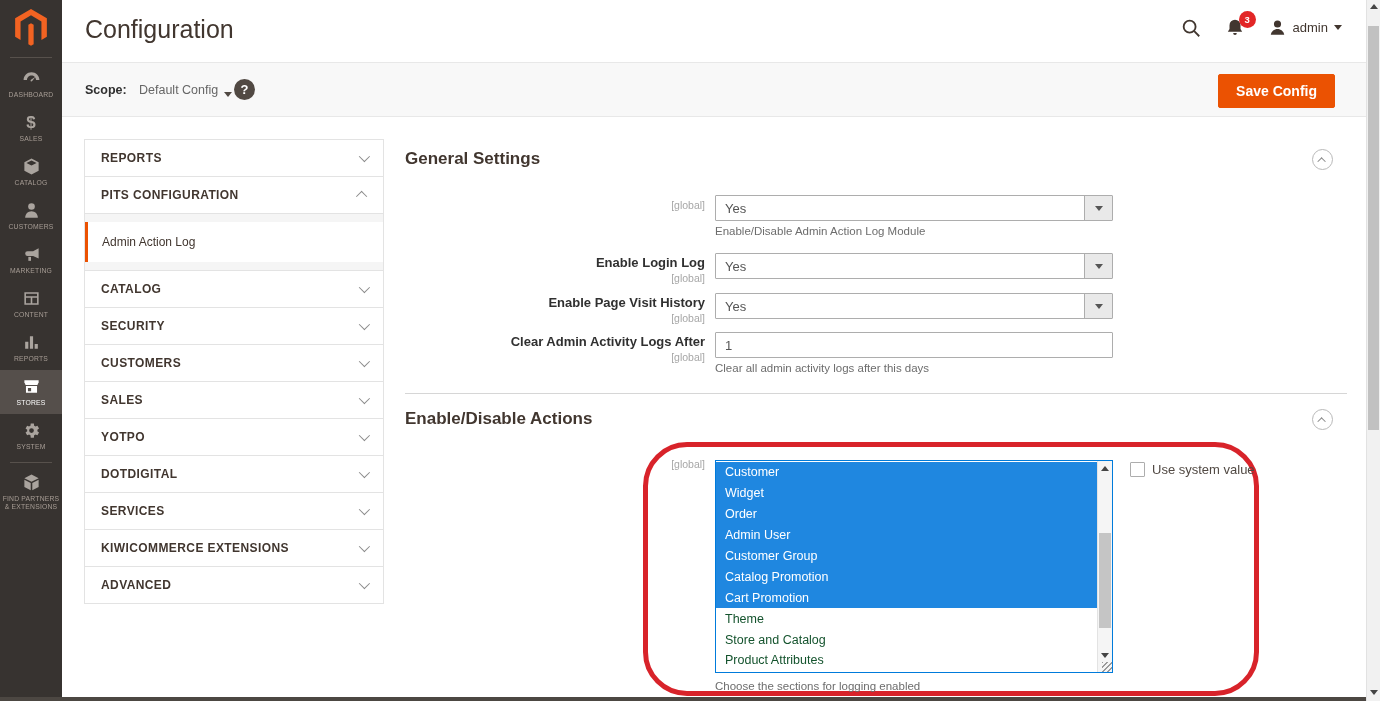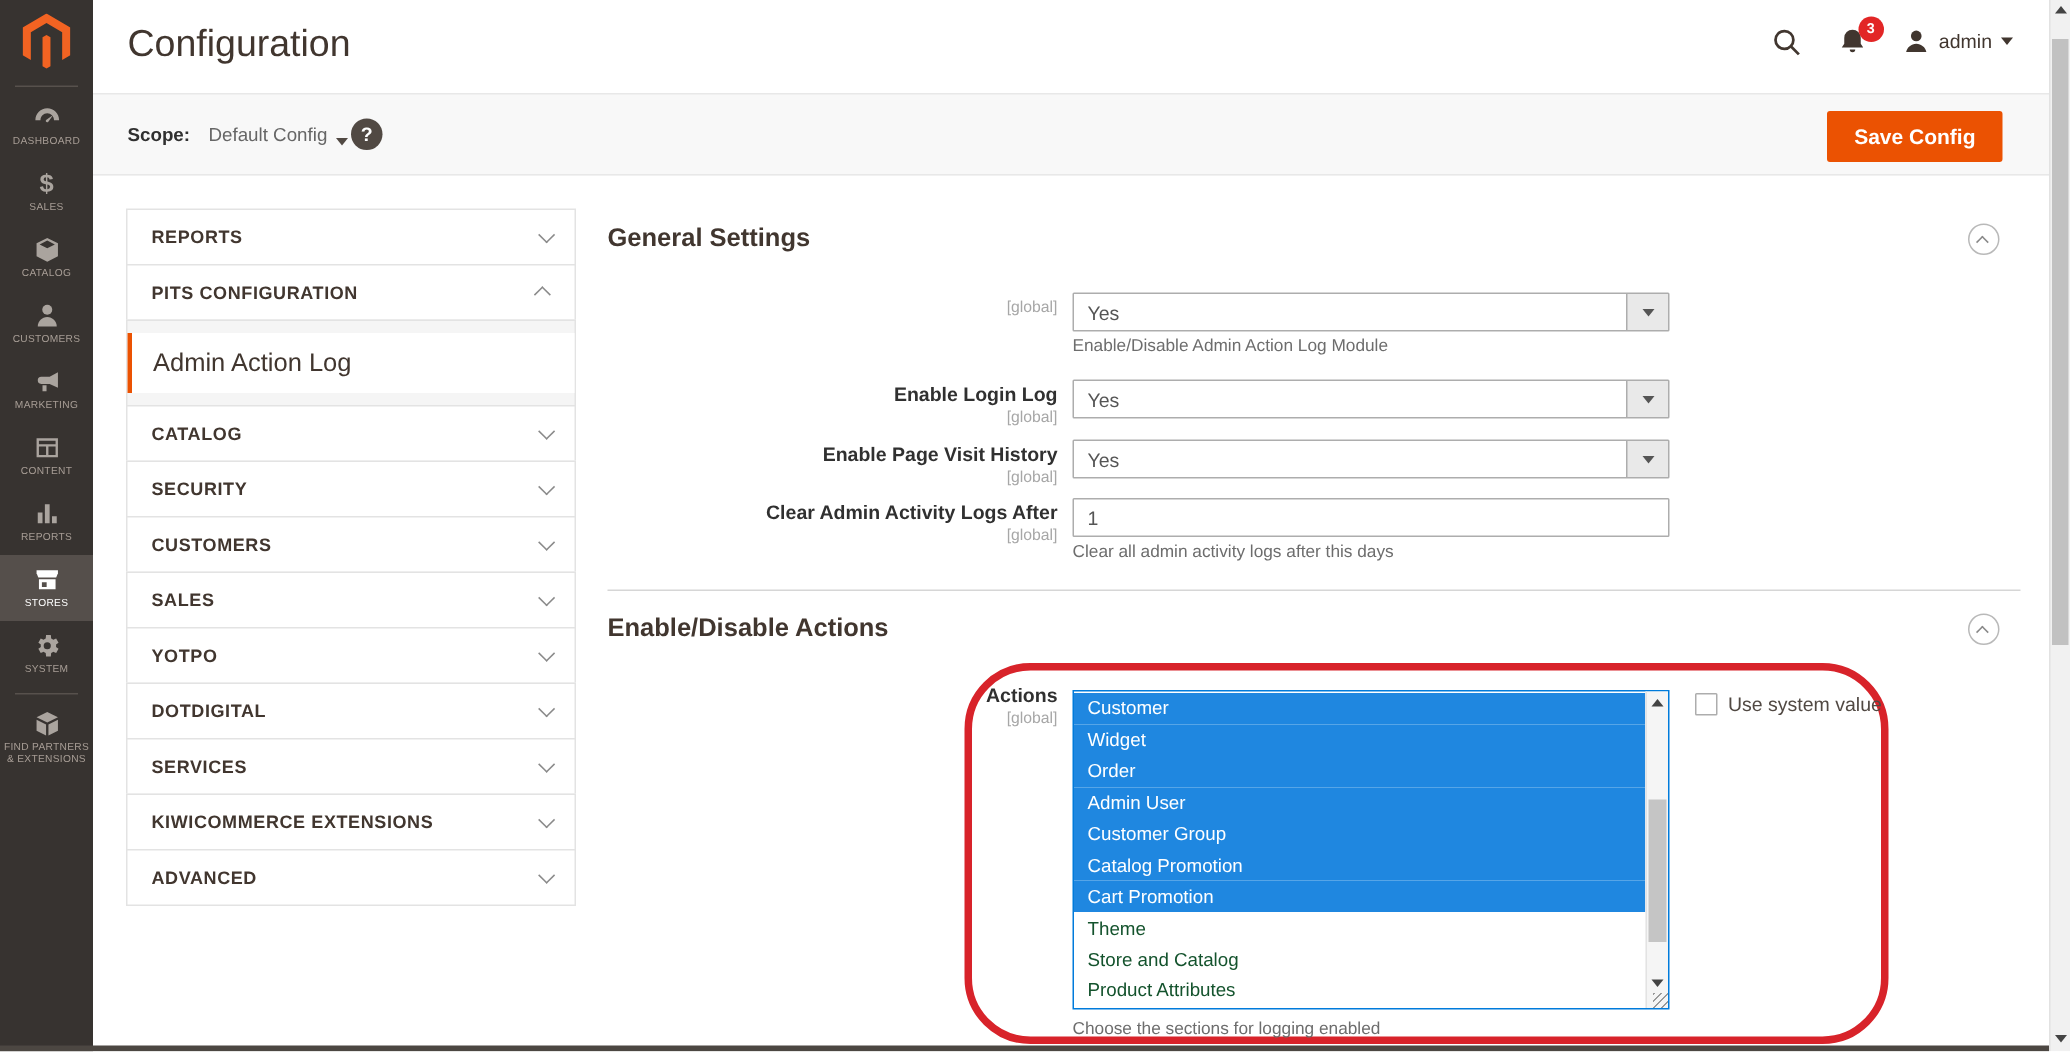--- a/index.html
+++ b/index.html
@@ -56,21 +56,21 @@
   .cfg-sec { height:38px; background:#fff; border:1px solid #e3e3e3; margin-top:-1px;
              display:flex; align-items:center; justify-content:space-between; padding:0 16px; cursor:pointer; }
   .cfg-sec:first-child { margin-top:0; }
   .cfg-sec .t { font-size:12px; font-weight:bold; letter-spacing:.4px; color:#41362f; }
   .chev { width:8px; height:8px; border-right:1.6px solid #8a8a8a; border-bottom:1.6px solid #8a8a8a;
           display:inline-block; }
   .chev.down { transform:rotate(45deg) translateY(-2px); }
   .chev.up   { transform:rotate(-135deg) translateY(-2px); }
   .cfg-sub { background:#f5f5f5; border:1px solid #e3e3e3; margin-top:-1px; padding:8px 0; }
   .cfg-subitem { height:40px; background:#fff; border-left:3px solid #eb5202; display:flex; align-items:center;
-                 padding:0 14px; font-size:17px; color:#41362f; cursor:pointer; }
+                 padding:0 14px; font-size:12px; color:#41362f; cursor:pointer; }
 
   
   .content { position:absolute; left:405px; top:139px; width:942px; height:562px; }
   .sec-heading { position:absolute; left:0; font-size:17px; font-weight:600; color:#41362f; }
   .collapse-btn { position:absolute; right:14px; width:21px; height:21px; border:1px solid #b9b9b9;
                   border-radius:50%; cursor:pointer; display:flex; align-items:center; justify-content:center; }
   .collapse-btn .chev { width:6px; height:6px; border-color:#888; transform:rotate(-135deg) translateY(-2px); }
   .hr { position:absolute; left:0; width:942px; height:1px; background:#d6d6d6; }
 
   .frow { position:absolute; left:0; width:942px; }
@@ -386,21 +386,20 @@
     <div class="hr" style="top:254px"></div>
 
     <div class="sec-heading" style="top:270px">Enable/Disable Actions</div>
     <div class="collapse-btn" style="top:270px">
         <span class="chev"></span>
       </div>
 
     <div class="red-annot"></div>
 
     <div class="flabel" style="top:318px; z-index:9">
-      <div class="main">Actions</div>
       <div class="scope">[global]</div>
     </div>
 
     <div class="msel">
       <div class="msel-list">
         <div class="mopt selected">Customer</div>
         <div class="mopt selected">Widget</div>
         <div class="mopt selected">Order</div>
         <div class="mopt selected">Admin User</div>
         <div class="mopt selected">Customer Group</div>

